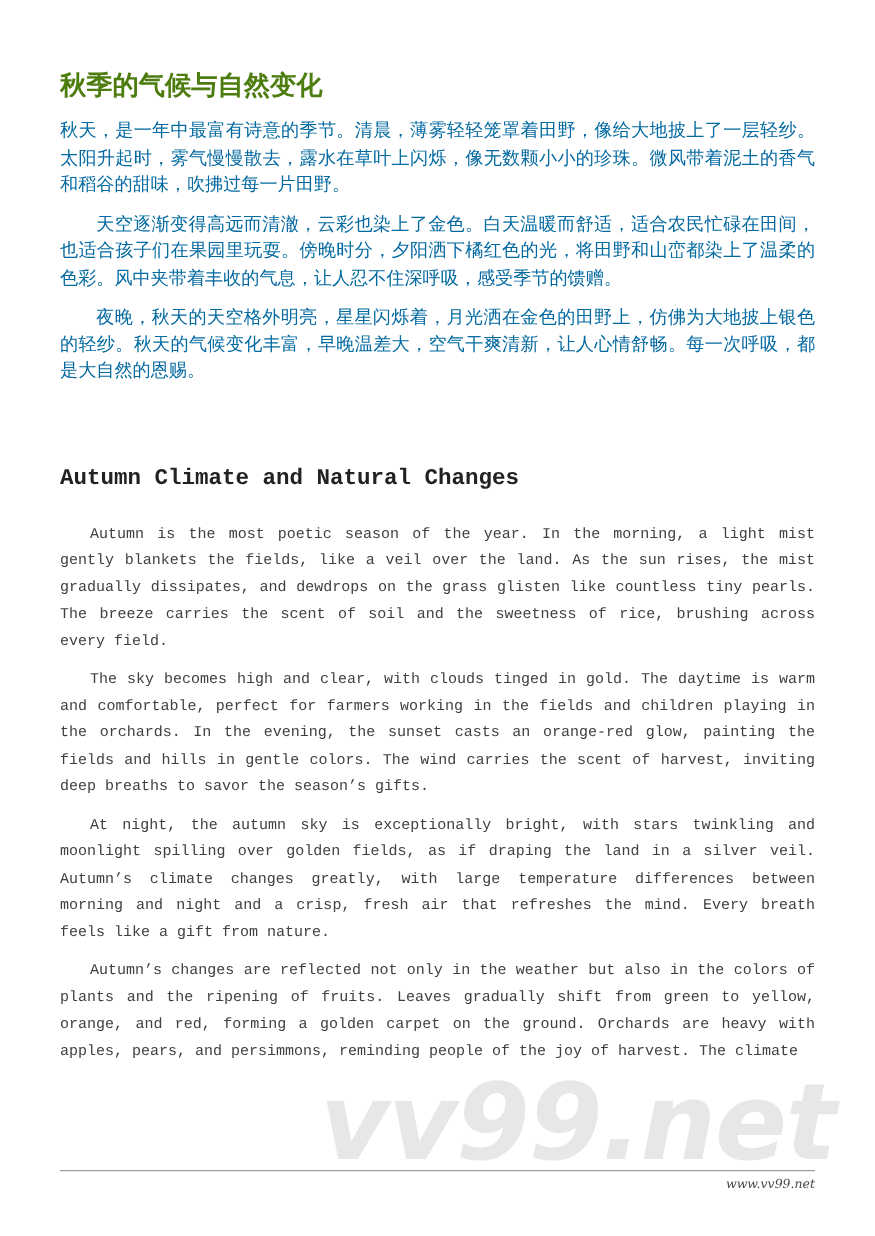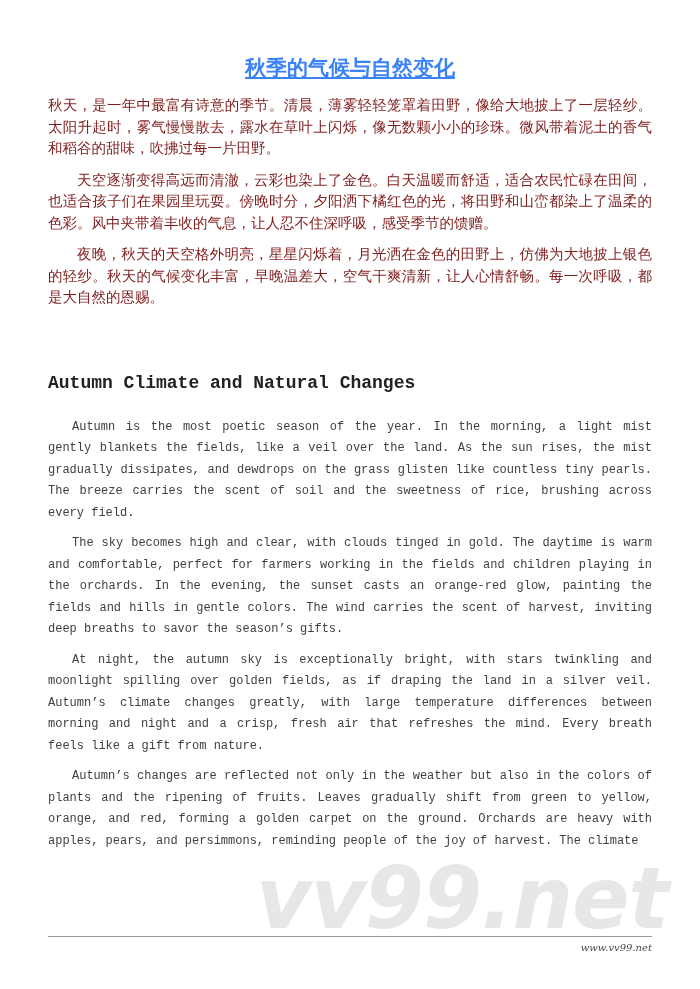--- a/index.html
+++ b/index.html
@@ -39,31 +39,30 @@
     width: 604px;
     height: 931px;
     overflow: hidden;
     z-index: 1;
   }
   .cn-title {
     margin: 55px 0 0 0;
     font-size: 21px;
     line-height: 26px;
     font-weight: bold;
-    text-align: center;
-    color: #3b82f6;
+    text-align: left;
+    color: #4d7c0f;
     font-family: "DejaVu Serif", "Liberation Serif", serif;
-    text-decoration: underline;
   }
   .cn-section p {
     margin: 10px 0;
     font-size: 14.5px;
     line-height: 21.5px;
     text-align: justify;
-    color: #7f1d1d;
+    color: #0369a1;
   }
   .cn-section p.first {
     margin-top: 14px;
     text-indent: 0;
   }
   .cn-section p.indent {
     text-indent: 2em;
   }
   .en-title {
     margin: 62px 0 0 0;

